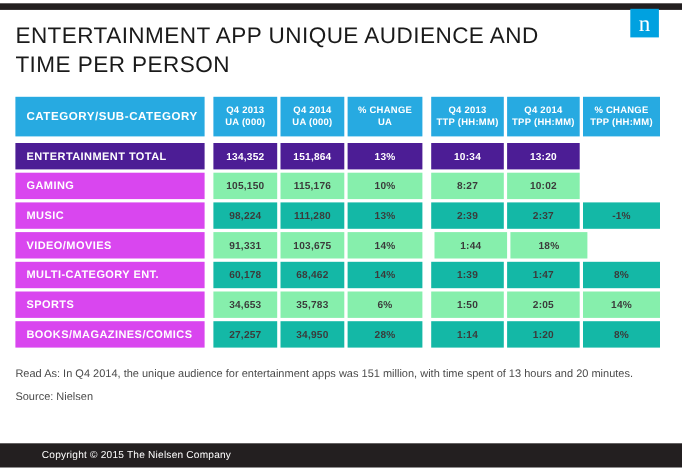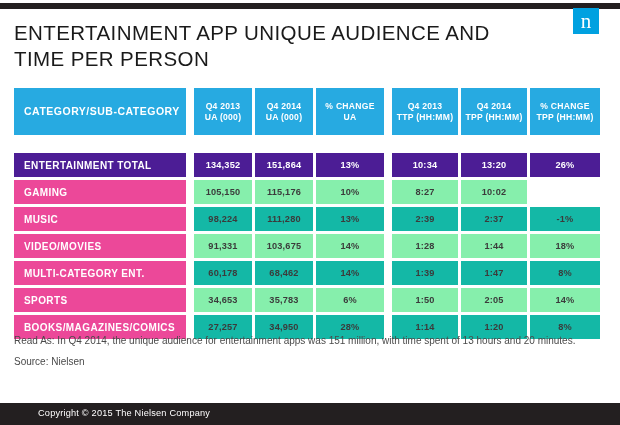--- a/index.html
+++ b/index.html
@@ -53,21 +53,21 @@
   #table {
     position: absolute;
     left: 14px; top: 88px;
     width: 575px;
   }
   .trow {
     display: flex;
     height: 24px;
     margin-bottom: 3px;
   }
-  .trow.header-row { height: 47px; margin-bottom: 18px; }
+  .trow.header-row { height: 36px; margin-bottom: 6px; }
 
   .cell {
     display: flex;
     align-items: center;
     justify-content: center;
     box-sizing: border-box;
     font-size: 9.2px;
     font-weight: bold;
     letter-spacing: 0.2px;
     color: #3b3b3b;
@@ -99,21 +99,21 @@
     font-size: 10.5px;
     letter-spacing: 0.5px;
   }
 
   
   .total-row .cell { background: #4c1d95; color: #ffffff; }
   .total-row .cell.cat { font-size: 10px; letter-spacing: 0.4px; }
 
   
   .data-row .cell.cat {
-    background: #ec4899;
+    background: #d946ef;
     color: #ffffff;
     font-size: 10px;
     letter-spacing: 0.4px;
   }
   .data-row .cell.val { background: #86efac; color: #3b3b3b; }
   .data-row.alt .cell.val { background: #14b8a6; }
 
   
   #notes {
     position: absolute;
@@ -203,21 +203,20 @@
     <div class="cell num val">134,352</div>
     <div class="gap-s"></div>
     <div class="cell num val">151,864</div>
     <div class="gap-s"></div>
     <div class="cell pct val">13%</div>
     <div class="gap-l"></div>
     <div class="cell ttp val">10:34</div>
     <div class="gap-s"></div>
     <div class="cell ttp val">13:20</div>
     <div class="gap-s"></div>
-    <div class="cell pct2 val">26%</div>
   </div>
 
   <div id="body-rows">
       <div class="trow data-row">
         <div class="cell cat">GAMING</div>
         <div class="gap-l"></div>
         <div class="cell num val">105,150</div>
         <div class="gap-s"></div>
         <div class="cell num val">115,176</div>
         <div class="gap-s"></div>
@@ -245,21 +244,20 @@
       </div>
       <div class="trow data-row">
         <div class="cell cat">VIDEO/MOVIES</div>
         <div class="gap-l"></div>
         <div class="cell num val">91,331</div>
         <div class="gap-s"></div>
         <div class="cell num val">103,675</div>
         <div class="gap-s"></div>
         <div class="cell pct val">14%</div>
         <div class="gap-l"></div>
-        <div class="cell ttp val">1:28</div>
         <div class="gap-s"></div>
         <div class="cell ttp val">1:44</div>
         <div class="gap-s"></div>
         <div class="cell pct2 val">18%</div>
       </div>
       <div class="trow data-row alt">
         <div class="cell cat">MULTI-CATEGORY ENT.</div>
         <div class="gap-l"></div>
         <div class="cell num val">60,178</div>
         <div class="gap-s"></div>

